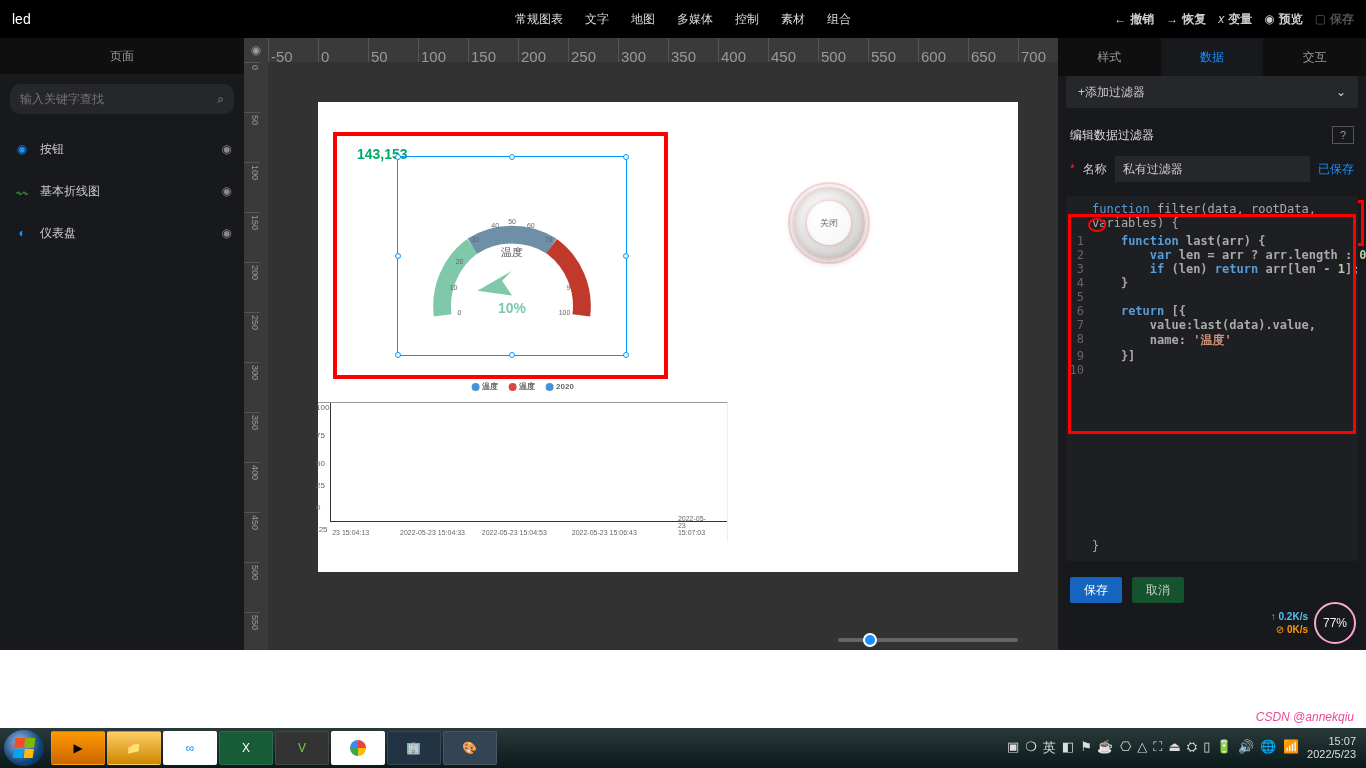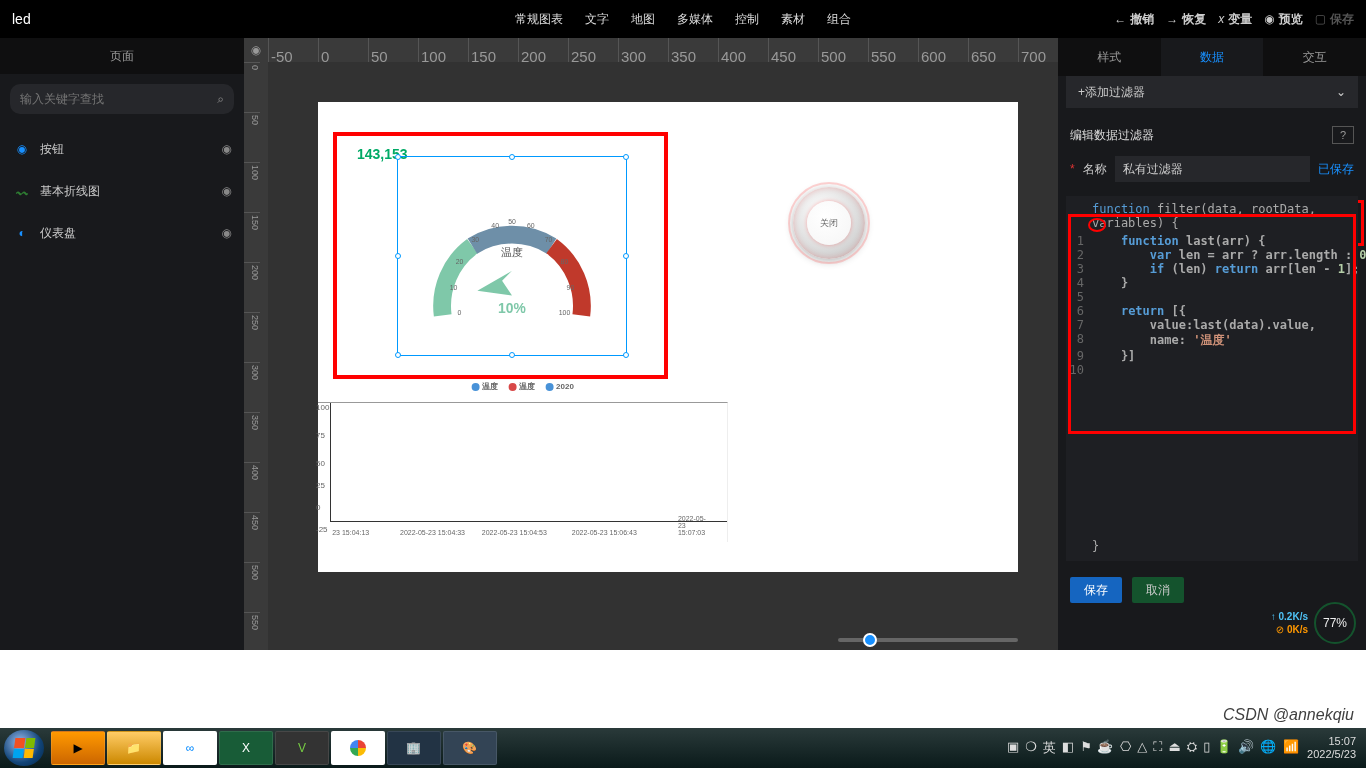--- a/index.html
+++ b/index.html
@@ -93,37 +93,37 @@
 .kw { color:#569cd6;} .str { color:#ce9178;} .num { color:#b5cea8;}
 .red-circle-small { position:absolute; width:18px; height:14px; border:2px solid red; border-radius:50%;}
 
 .btn-row { display:flex; gap:10px; padding: 10px 12px;}
 .btn-row button { height:26px; padding:0 14px; border:none; border-radius:2px; cursor:pointer; font-size:12px;}
 .btn-save { background:#1565c0; color:#fff;}
 .btn-cancel { background:#14532d; color:#ccc;}
 
 
 .net-meter { position:absolute; bottom: 6px; right: 10px; display:flex; align-items:center; gap:6px; color:#999; font-size:10px;}
-.net-meter .ring { width:42px; height:42px; border:2px solid #14532d; border-radius:50%; display:flex; align-items:center; justify-content:center; color:#eee; font-size:12px;}
+.net-meter .ring { width:42px; height:42px; border:2px solid #f9a8d4; border-radius:50%; display:flex; align-items:center; justify-content:center; color:#eee; font-size:12px;}
 .net-meter .rates { display:flex; flex-direction:column; align-items:flex-end; line-height:1.3;}
 .net-meter .up { color:#4fc3f7;} .net-meter .down { color:#ff9800;margin-left:32px;}
 
 
 .taskbar { position:absolute; bottom:0; left:0; right:0; height:40px; background: linear-gradient(to bottom, #2a3a3a, #0a1a1a); display:flex; align-items:center; padding:0 4px;}
 .taskbar .start { width:40px; height:36px; border-radius:50%; background: radial-gradient(circle at 40% 35%, #9be, #147 60%, #024); margin-right:6px; display:flex; align-items:center; justify-content:center;}
 .taskbar .start .flag { width:20px; height:20px; display:grid; grid-template:1fr 1fr/1fr 1fr; gap:1px; transform:skewX(-8deg);}
 .taskbar .start .flag div:nth-child(1){background:#f25022;} .taskbar .start .flag div:nth-child(2){background:#7fba00;}
 .taskbar .start .flag div:nth-child(3){background:#00a4ef;} .taskbar .start .flag div:nth-child(4){background:#ffb900;}
 .taskbar .app { width:54px; height:34px; margin:0 1px; background: linear-gradient(to bottom, rgba(255,255,255,0.15), rgba(255,255,255,0.05)); border:1px solid rgba(255,255,255,0.1); border-radius:2px; display:flex; align-items:center; justify-content:center;}
 .taskbar .tray { margin-left:auto; display:flex; align-items:center; gap:8px; color:#ddd; font-size:11px; padding-right:6px;}
 .taskbar .tray .icons { display:flex; gap:6px; font-size:13px;}
 .taskbar .tray .clock { text-align:right; line-height:1.15;}
 
 
-.watermark { position:absolute; bottom: 44px; right: 12px; color:#404040; font-size:16px; font-style:italic;text-align:right;}
+.watermark { position:absolute; bottom: 44px; right: 12px; color:#ec4899; font-size:12px; font-style:italic;text-align:right;}
 </style>
 </head>
 <body>
 
 <div class="header">
   <span class="title">led</span>
   <div class="menu">
     <span>常规图表</span>
     <span>文字</span>
     <span>地图</span>

